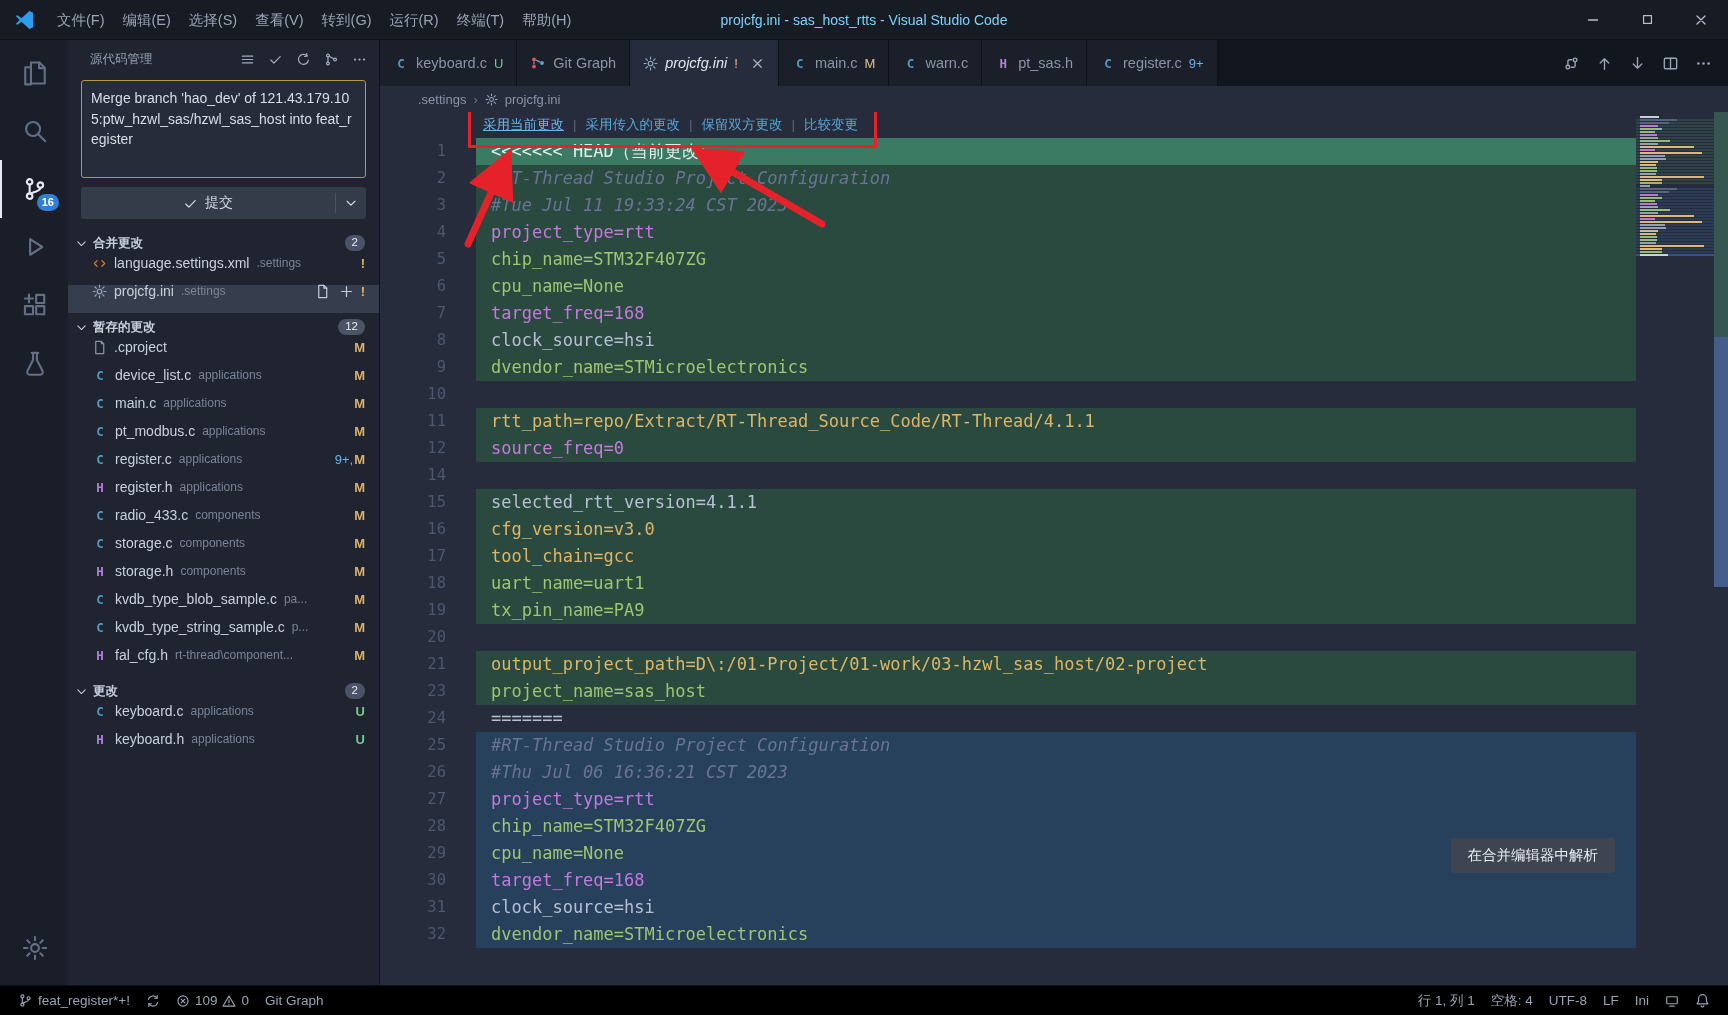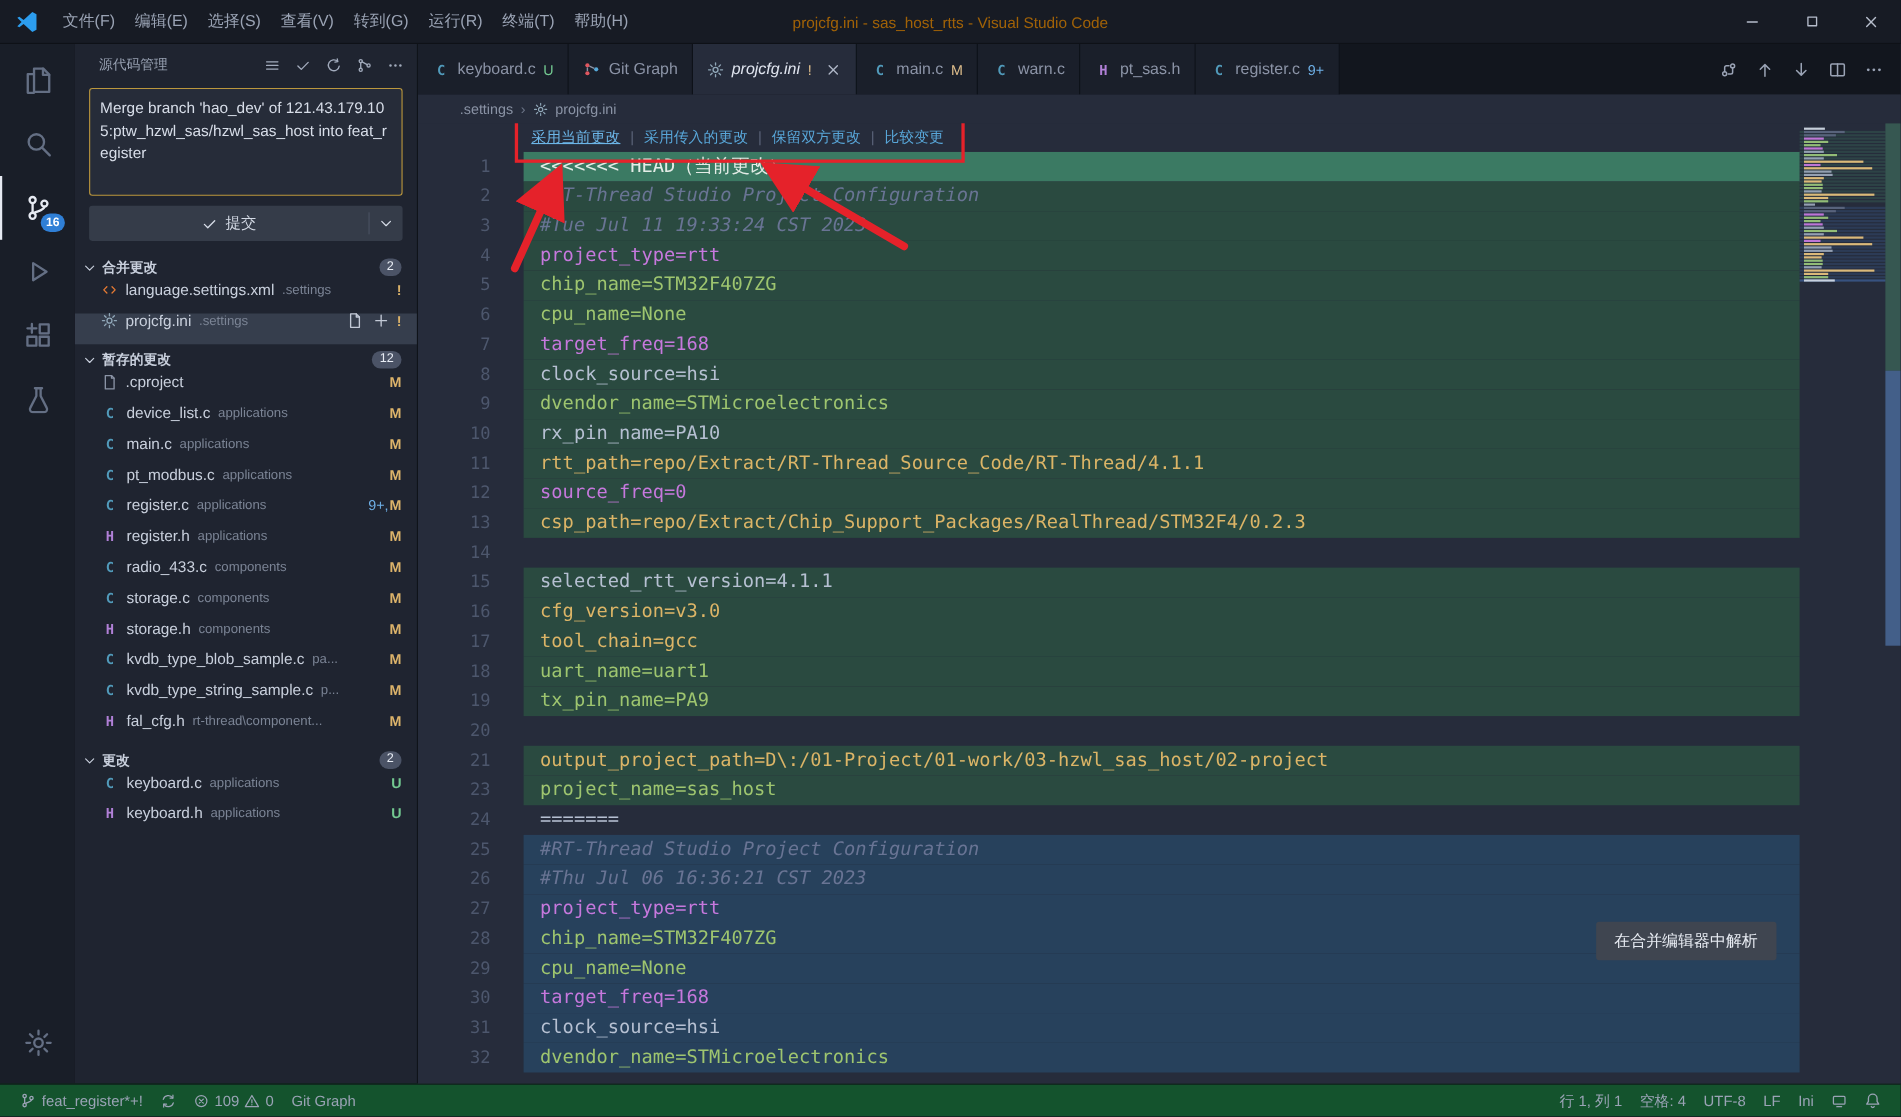--- a/index.html
+++ b/index.html
@@ -7,21 +7,21 @@
     font-family:"Liberation Sans","DejaVu Sans",sans-serif;-webkit-font-smoothing:antialiased;}
   .window{width:1728px;height:1015px;display:flex;flex-direction:column;color:#aab2c2;}
   .ic{flex:none;vertical-align:middle;display:inline-block;}
 
   
   .titlebar{height:40px;background:#171b24;border-bottom:1px solid #0e1117;display:flex;align-items:center;
     position:relative;flex:none;color:#9aa3b4;}
   .logo-wrap{width:48px;display:flex;justify-content:center;align-items:center;}
   .menubar{display:flex;align-items:center;}
   .menu-item{padding:0 9px;font-size:14.5px;height:40px;line-height:40px;cursor:pointer;}
-  .wtitle{position:absolute;left:50%;transform:translateX(-50%);font-size:14px;color:#a16207;white-space:nowrap;}
+  .wtitle{position:absolute;left:50%;transform:translateX(-50%);font-size:14px;color:#7dd3fc;white-space:nowrap;}
   .wcontrols{margin-left:auto;display:flex;height:40px;}
   .wbtn{width:54px;display:flex;align-items:center;justify-content:center;color:#b6bdcb;cursor:pointer;}
 
   
   .main{flex:1;display:flex;min-height:0;}
   .activitybar{width:68px;background:#191e28;flex:none;display:flex;flex-direction:column;align-items:stretch;padding-top:4px;}
   .ab-item{height:58px;display:flex;align-items:center;justify-content:center;color:#646f84;position:relative;cursor:pointer;border-left:2px solid transparent;}
   .ab-item.active{color:#e6eaf2;border-left-color:#e6eaf2;}
   .ab-badge{position:absolute;right:9px;bottom:7px;background:#2f7fd6;color:#fff;font-size:11px;line-height:1;
     border-radius:9px;padding:3px 5px;min-width:19px;text-align:center;font-weight:bold;}
@@ -98,21 +98,21 @@
   .mr-current{background:rgba(62,122,96,.30);}
   .mr-incoming{background:rgba(58,96,150,.30);}
   .mr-incoming-head{background:rgba(70,115,185,.55);}
   .mbar{position:absolute;left:4px;top:0;height:2px;display:block;opacity:.95;}
   .overview-ruler{position:absolute;top:0;right:0;width:14px;bottom:0;z-index:3;cursor:pointer;}
   .ov-green{position:absolute;top:0;right:0;width:14px;height:225px;background:rgba(76,140,108,.45);}
   .ov-blue{position:absolute;top:225px;right:0;width:14px;height:250px;background:rgba(86,130,190,.60);}
   .arrows{position:absolute;inset:0;width:100%;height:100%;z-index:7;pointer-events:none;}
 
   
-  .statusbar{height:30px;background:#14532d;border-top:1px solid #0e1117;display:flex;align-items:center;
+  .statusbar{height:30px;background:#000000;border-top:1px solid #0e1117;display:flex;align-items:center;
     padding:0 10px;color:#9aa3b5;font-size:13.5px;flex:none;}
   .sb-group{display:flex;align-items:center;}
   .sb-right{margin-left:auto;display:flex;align-items:center;}
   .sb-item{display:flex;align-items:center;gap:5px;padding:0 8px;height:30px;cursor:pointer;white-space:nowrap;}
 </style>
 </head>
 <body>
 
 <div class="window">
 
@@ -561,33 +561,28 @@
             <div class="crow">
               <span class="lnum">8</span>
               <span class="ltext c-plain r-current">clock_source=hsi</span>
             </div>
             <div class="crow">
               <span class="lnum">9</span>
               <span class="ltext c-green r-current">dvendor_name=STMicroelectronics</span>
             </div>
             <div class="crow">
               <span class="lnum">10</span>
-              <span class="ltext c-plain r-current">rx_pin_name=PA10</span>
             </div>
             <div class="crow">
               <span class="lnum">11</span>
               <span class="ltext c-yellow r-current">rtt_path=repo/Extract/RT-Thread_Source_Code/RT-Thread/4.1.1</span>
             </div>
             <div class="crow">
               <span class="lnum">12</span>
               <span class="ltext c-magenta r-current">source_freq=0</span>
-            </div>
-            <div class="crow">
-              <span class="lnum">13</span>
-              <span class="ltext c-yellow r-current">csp_path=repo/Extract/Chip_Support_Packages/RealThread/STM32F4/0.2.3</span>
             </div>
             <div class="crow">
               <span class="lnum">14</span>
             </div>
             <div class="crow">
               <span class="lnum">15</span>
               <span class="ltext c-plain r-current">selected_rtt_version=4.1.1</span>
             </div>
             <div class="crow">
               <span class="lnum">16</span>

